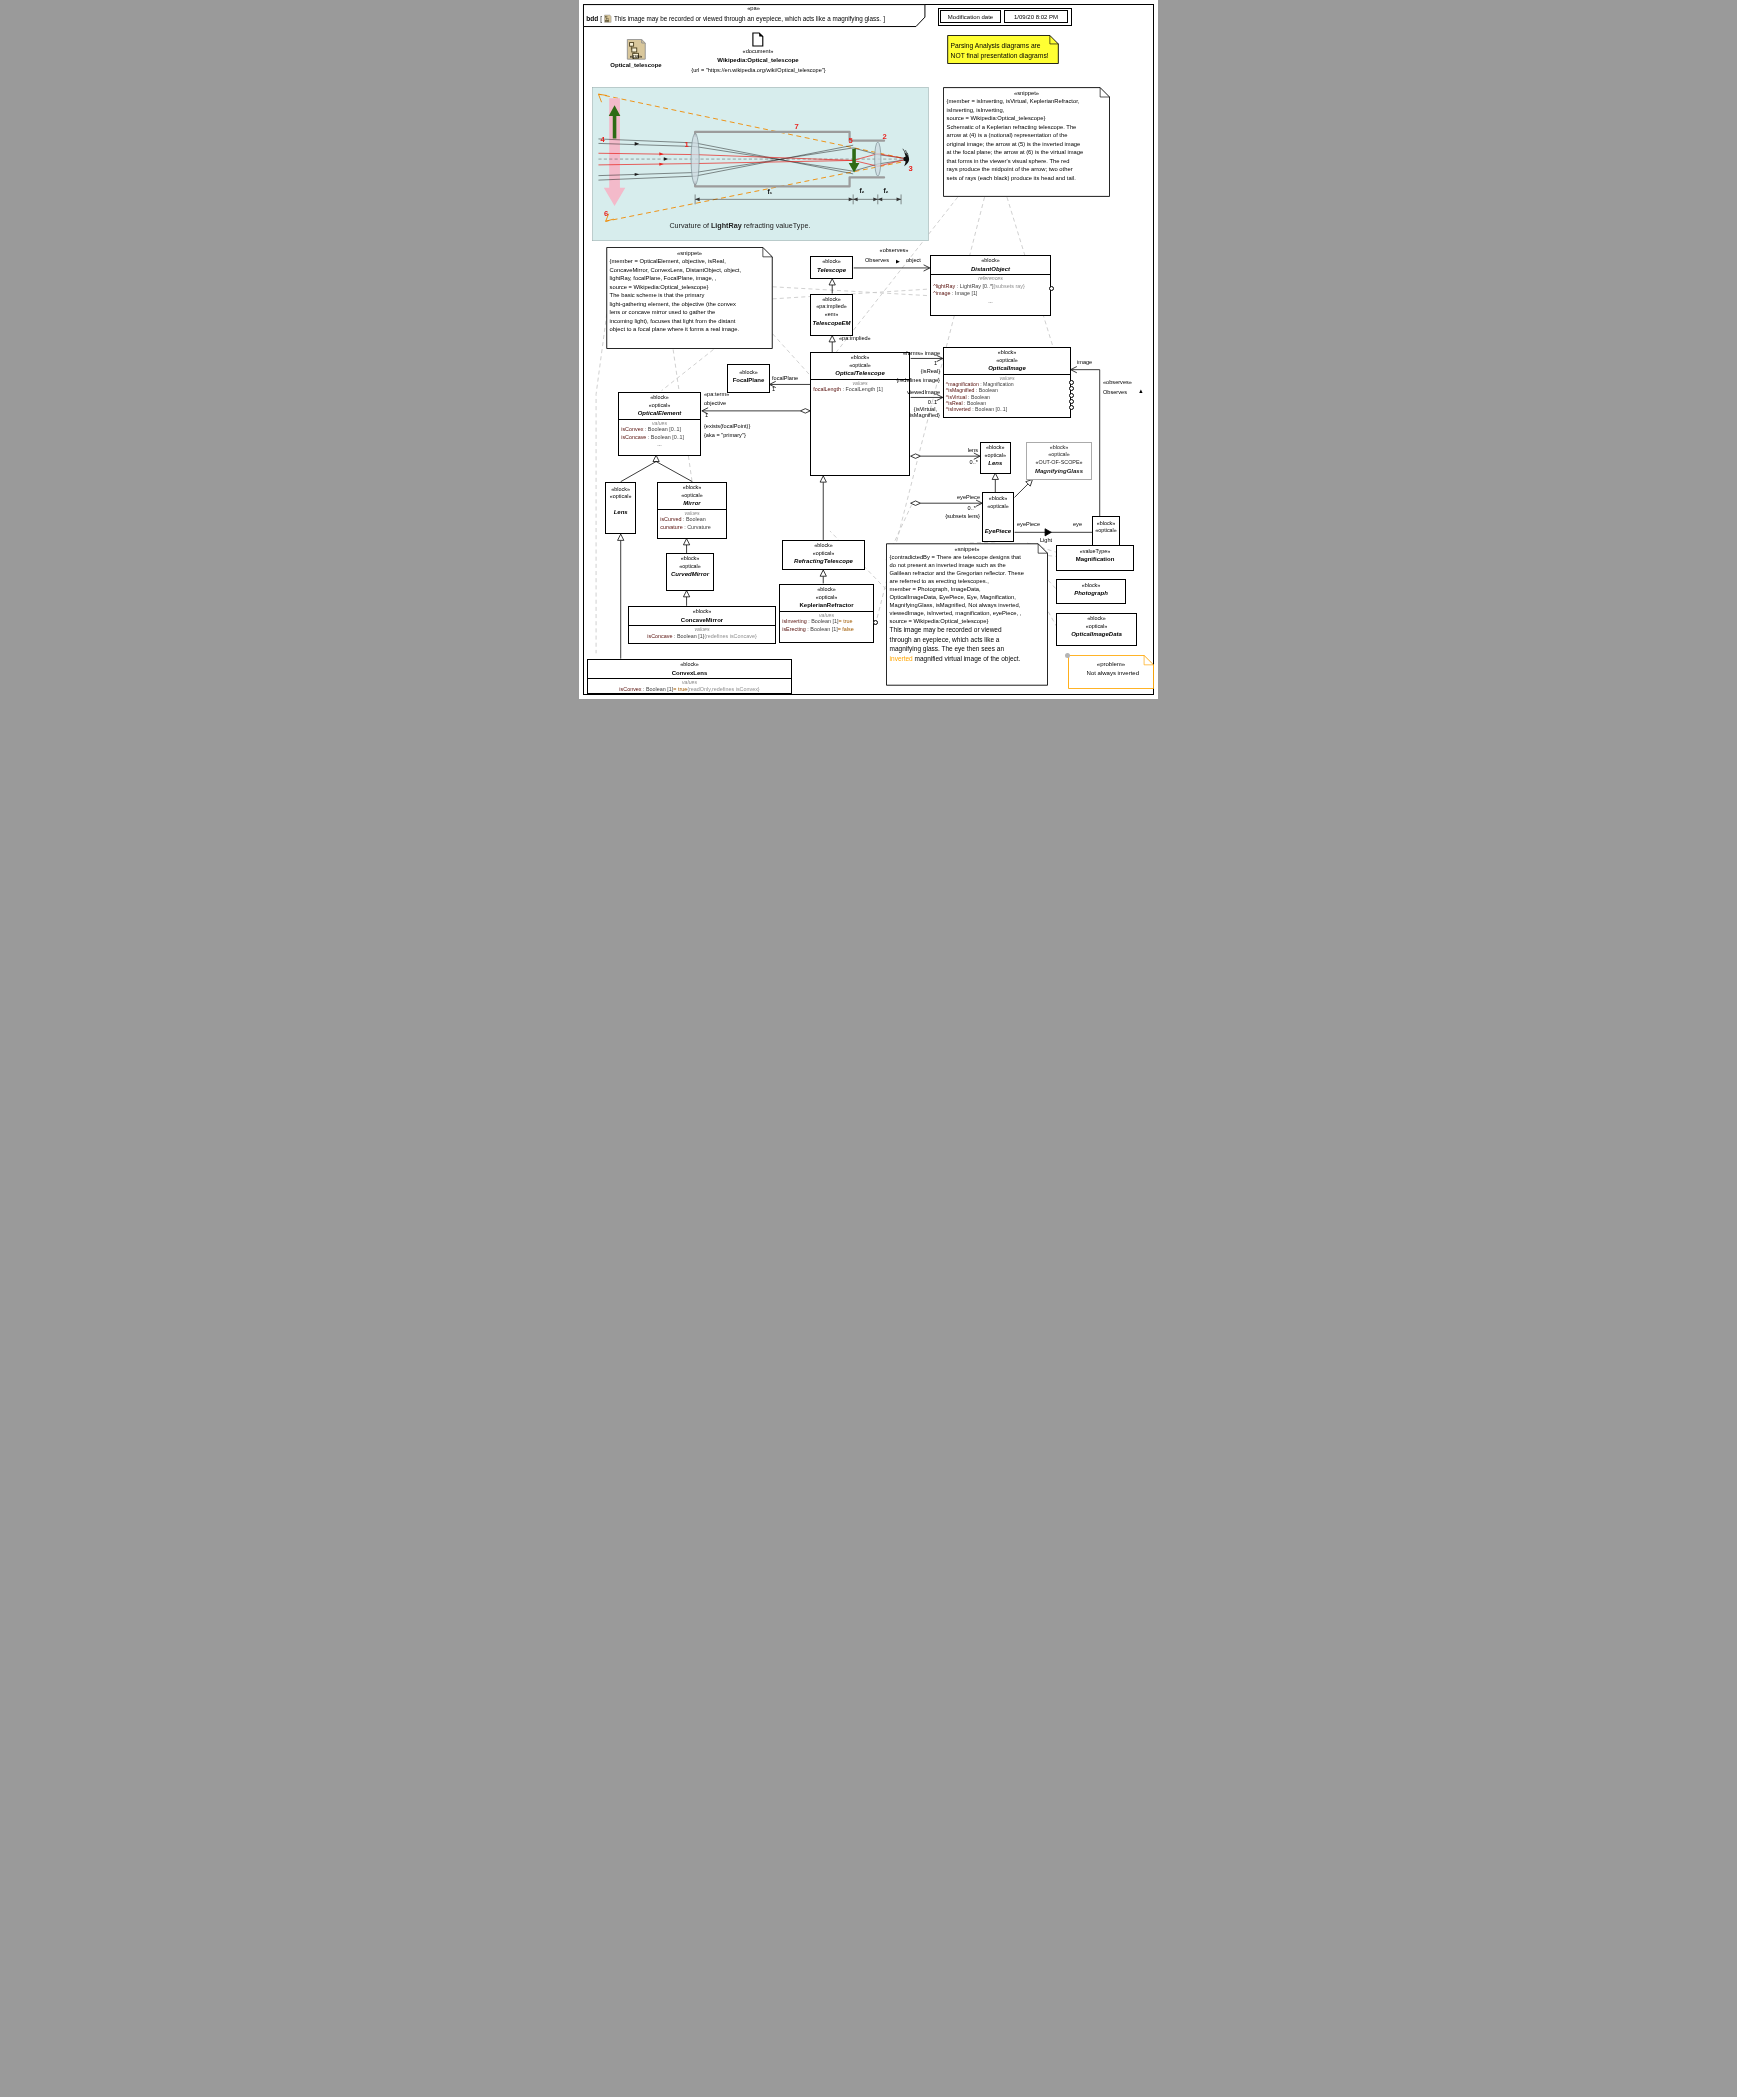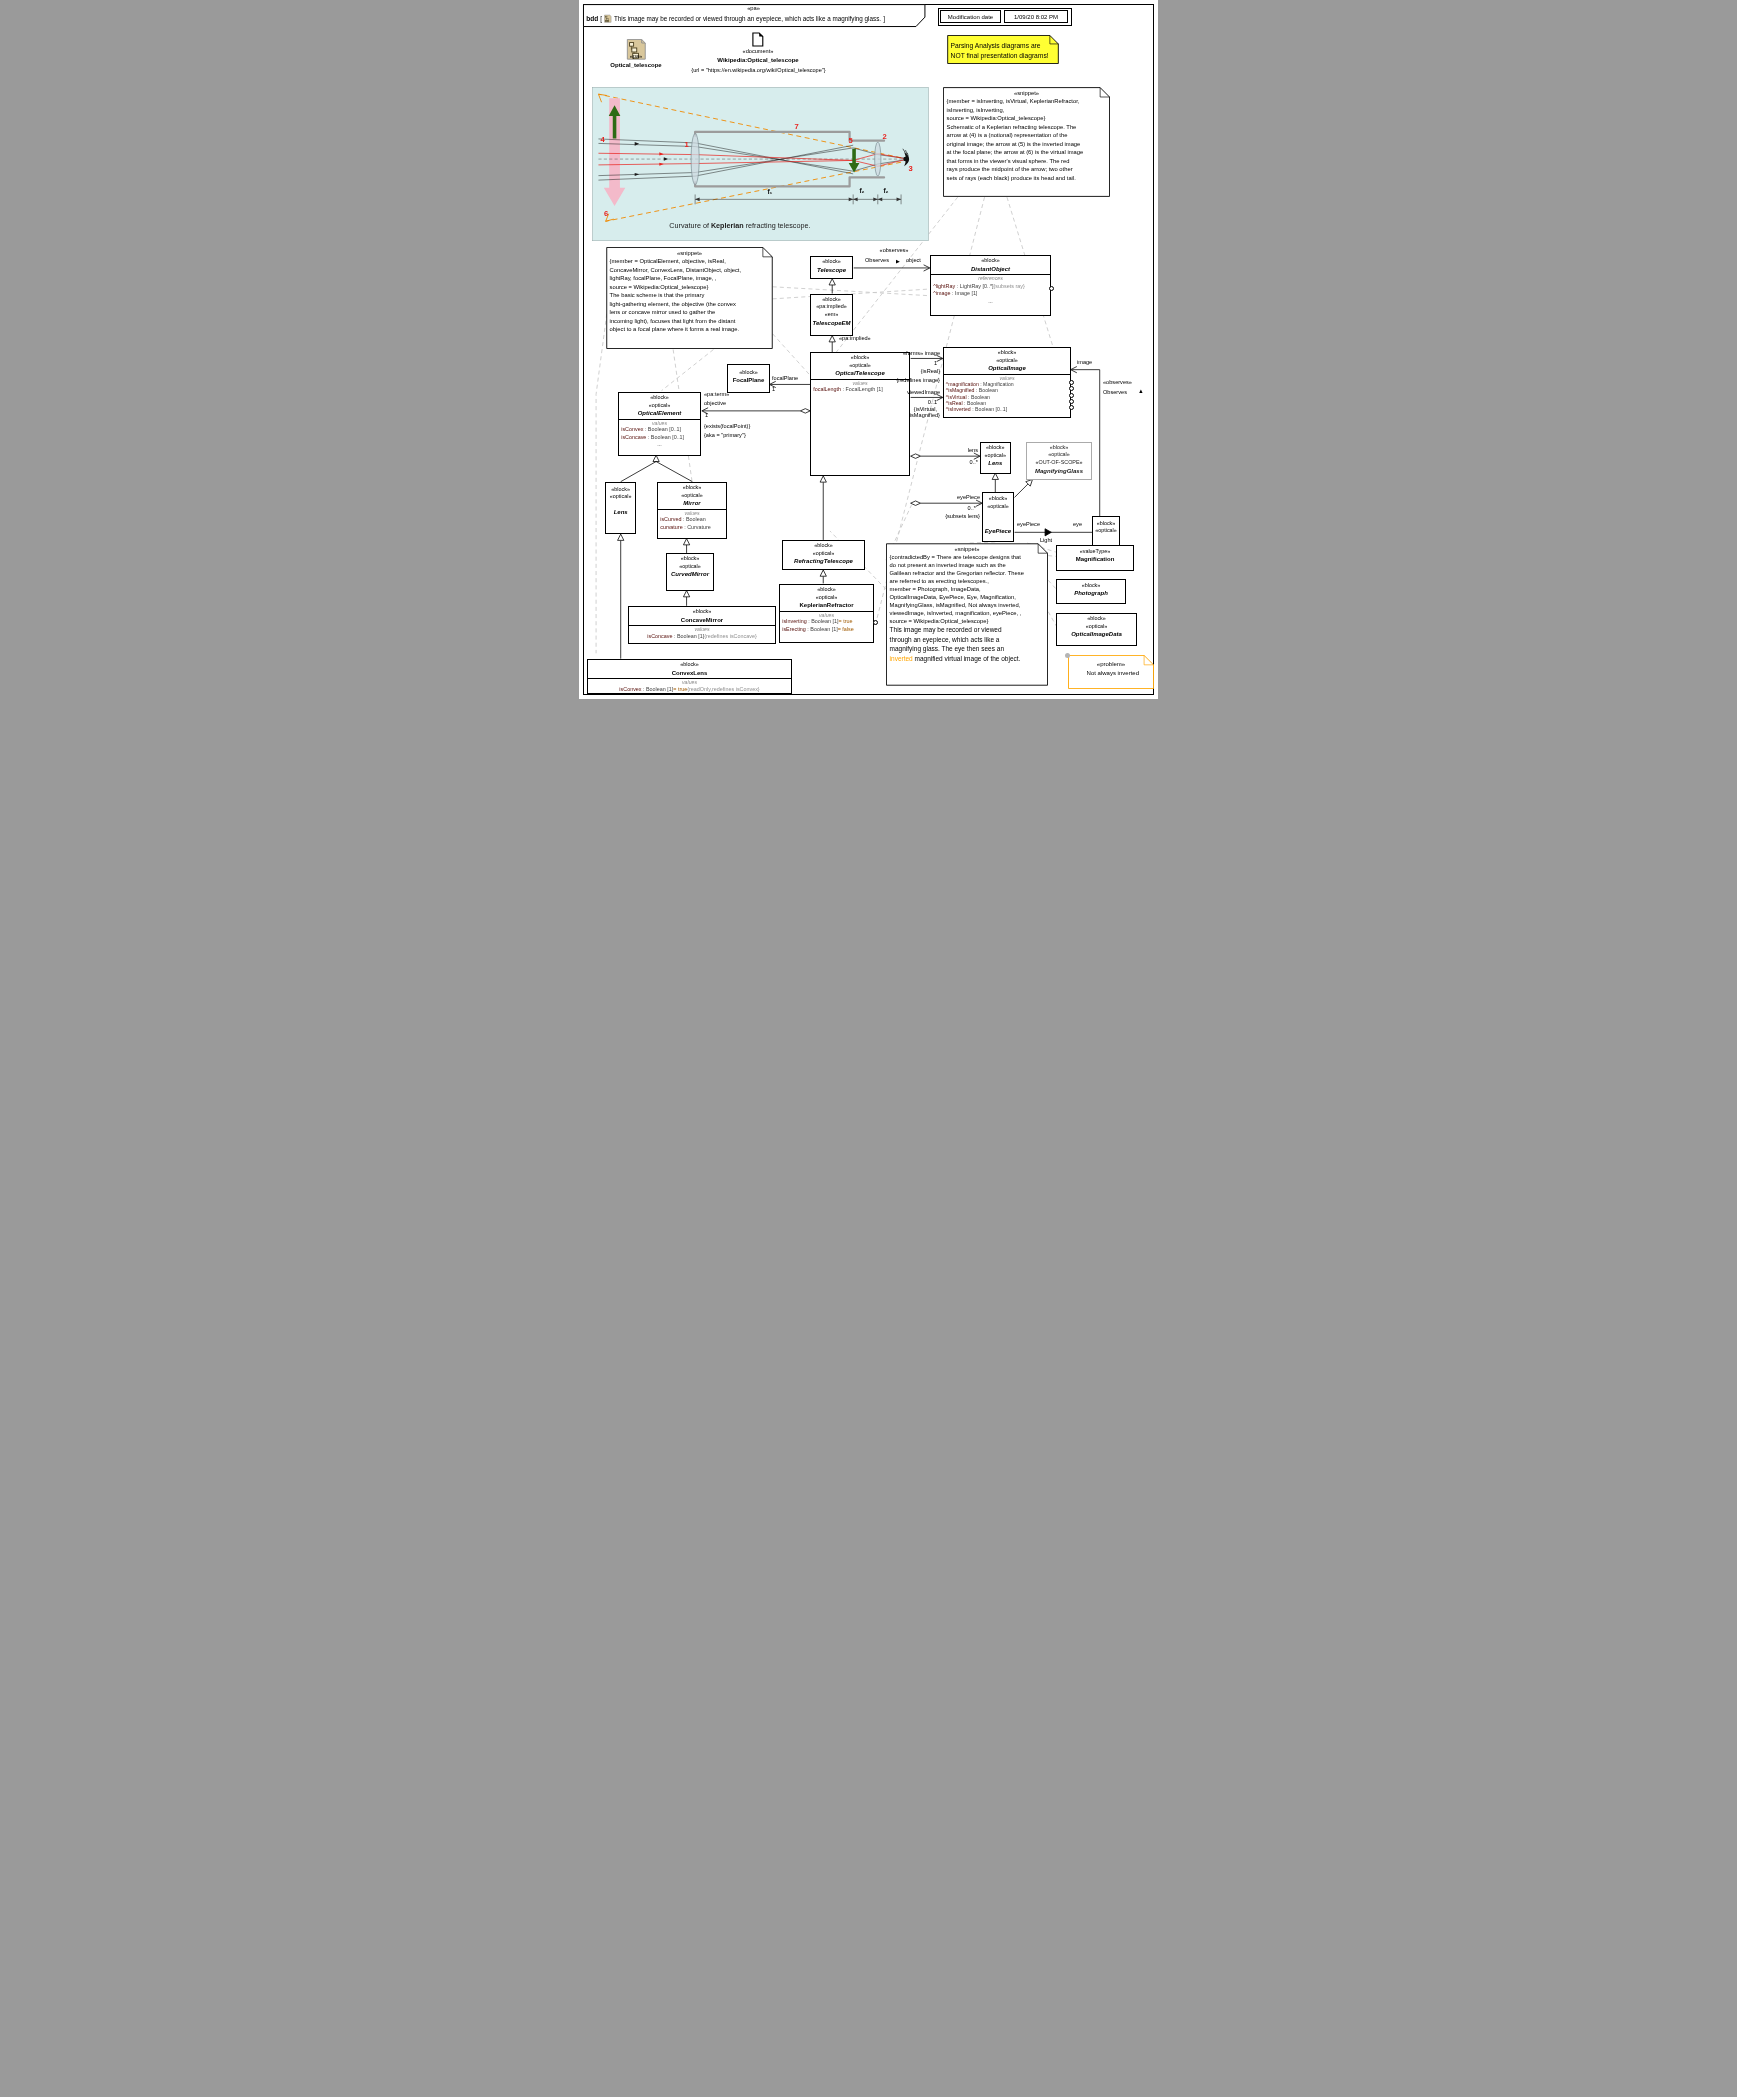--- a/index.html
+++ b/index.html
@@ -229,21 +229,21 @@
     <div class="lbl red" style="left:11.7px;top:122px;">6</div>
     <div class="lbl red" style="left:92px;top:53px;">1</div>
     <div class="lbl red" style="left:202px;top:35px;">7</div>
     <div class="lbl red" style="left:256px;top:49px;">5</div>
     <div class="lbl red" style="left:290px;top:45px;">2</div>
     <div class="lbl red" style="left:316px;top:77px;">3</div>
     <div class="lbl dim" style="left:175px;top:101px;">f₁</div>
     <div class="lbl dim" style="left:267px;top:100px;">f₂</div>
     <div class="lbl dim" style="left:291px;top:100px;">f₂</div>
     <div class="caption" style="left:40px;top:134px;width:215px;text-align:center;">
-      <span>Curvature of </span><b>Keplerian</b><span> refracting telescope.</span>
+      <span>Curvature of </span><b>LightRay</b><span> refracting valueType.</span>
     </div>
   </div>
 
   <div class="note" style="left:364px;top:87px;width:167px;height:110px;">
       <svg width="167" height="110" style="position: absolute; left: 0px; top: 0px;" viewBox="0 0 373 245">
         <polygon points="1,1 351,1 372,22 372,244 1,244" fill="#fff" stroke="#000" stroke-width="2"></polygon>
         <polyline points="351,1 351,22 372,22" fill="none" stroke="#000" stroke-width="1.5"></polyline>
       </svg>
     <div class="note-body">
       <div class="ntitle">«snippet»</div>

